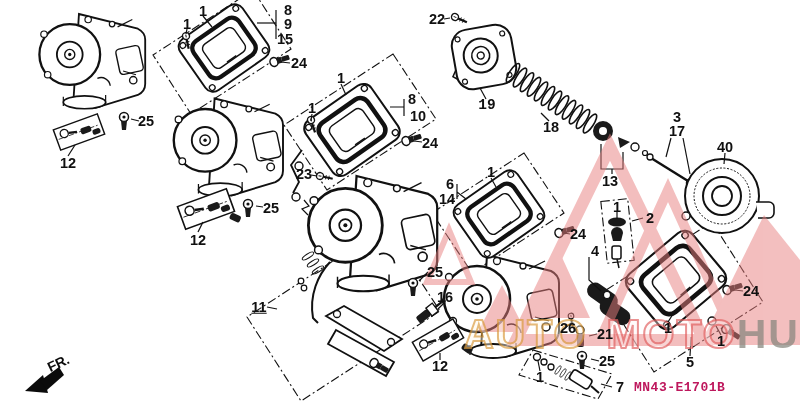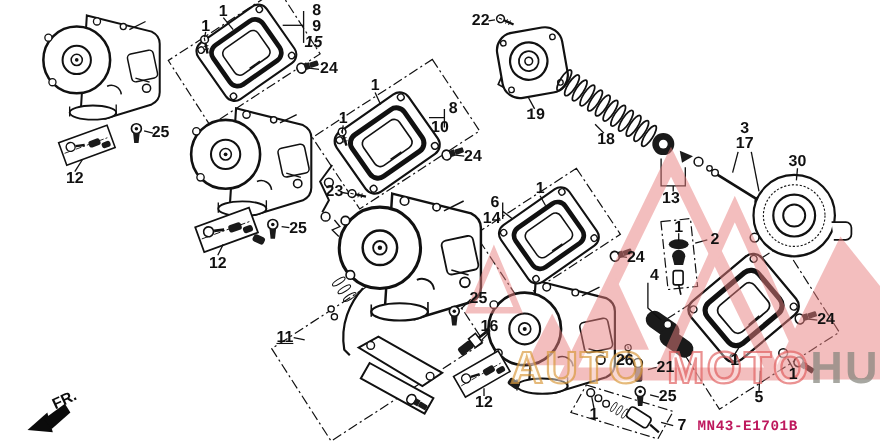--- a/index.html
+++ b/index.html
@@ -289,33 +289,33 @@
   </g>
 </svg>
 
 <div class="watermark-text"><span class="wm-auto">AUTO</span><span class="wm-moto">MOTO</span><span class="wm-hub">HUB</span></div>
 
 <div id="callouts">
       <div class="callout" style="left: 203px; top: 11px;">1</div>
       <div class="callout" style="left: 187px; top: 24px;">1</div>
       <div class="callout" style="left: 288px; top: 10px;">8</div>
       <div class="callout" style="left: 288px; top: 24px;">9</div>
-      <div class="callout" style="left: 285px; top: 39px; font-style: italic;">15</div>
+      <div class="callout" style="left: 285px; top: 39px;">15</div>
       <div class="callout" style="left: 299px; top: 63px;">24</div>
       <div class="callout" style="left: 437px; top: 19px;">22</div>
       <div class="callout" style="left: 487px; top: 105px; font-family: Liberation Mono, monospace;">19</div>
       <div class="callout" style="left: 551px; top: 127px;">18</div>
       <div class="callout" style="left: 610px; top: 181px; text-align: center;">13</div>
       <div class="callout" style="left: 677px; top: 117px;">3</div>
       <div class="callout" style="left: 677px; top: 131px;">17</div>
-      <div class="callout" style="left: 725px; top: 147px;">30</div>
+      <div class="callout" style="left: 725px; top: 147px;">40</div>
       <div class="callout" style="left: 341px; top: 78px;">1</div>
       <div class="callout" style="left: 312px; top: 108px;">1</div>
       <div class="callout" style="left: 412px; top: 99px;">8</div>
-      <div class="callout" style="left: 400px; top: 116px;">10</div>
+      <div class="callout" style="left: 418px; top: 116px;">10</div>
       <div class="callout" style="left: 430px; top: 143px;">24</div>
       <div class="callout" style="left: 304px; top: 174px;">23</div>
       <div class="callout" style="left: 146px; top: 121px;">25</div>
       <div class="callout" style="left: 68px; top: 163px;">12</div>
       <div class="callout" style="left: 198px; top: 240px;">12</div>
       <div class="callout" style="left: 271px; top: 208px;">25</div>
       <div class="callout" style="left: 491px; top: 172px;">1</div>
       <div class="callout" style="left: 450px; top: 184px;">6</div>
       <div class="callout" style="left: 447px; top: 199px;">14</div>
       <div class="callout" style="left: 617px; top: 207px;">1</div>

